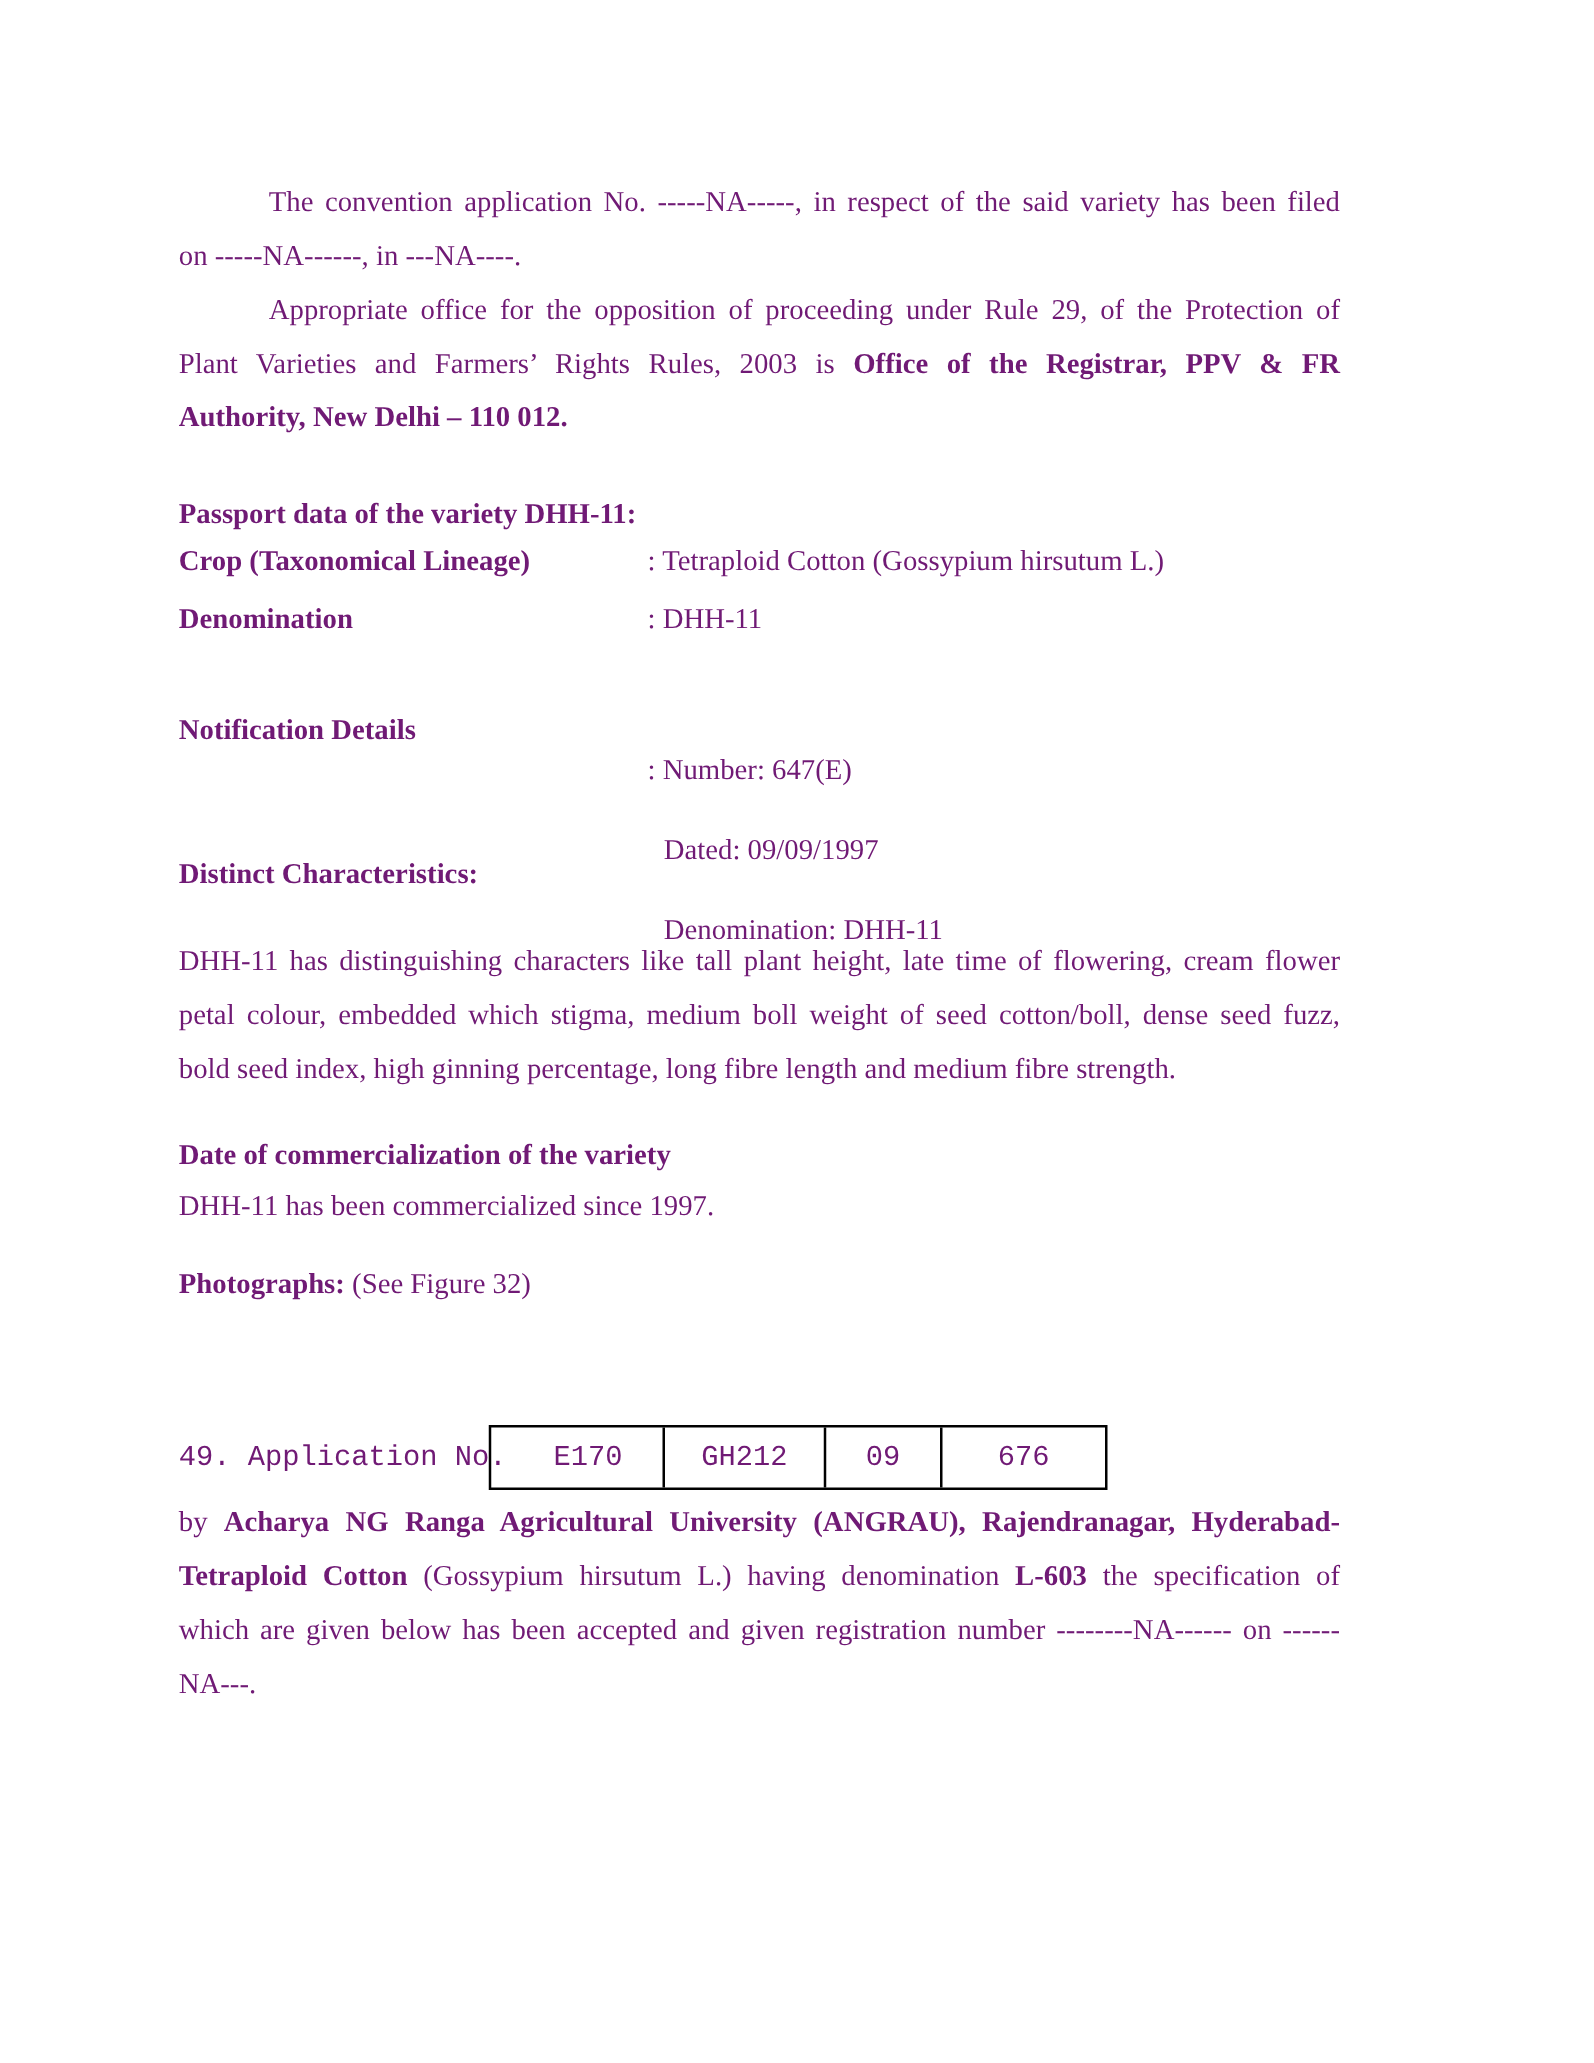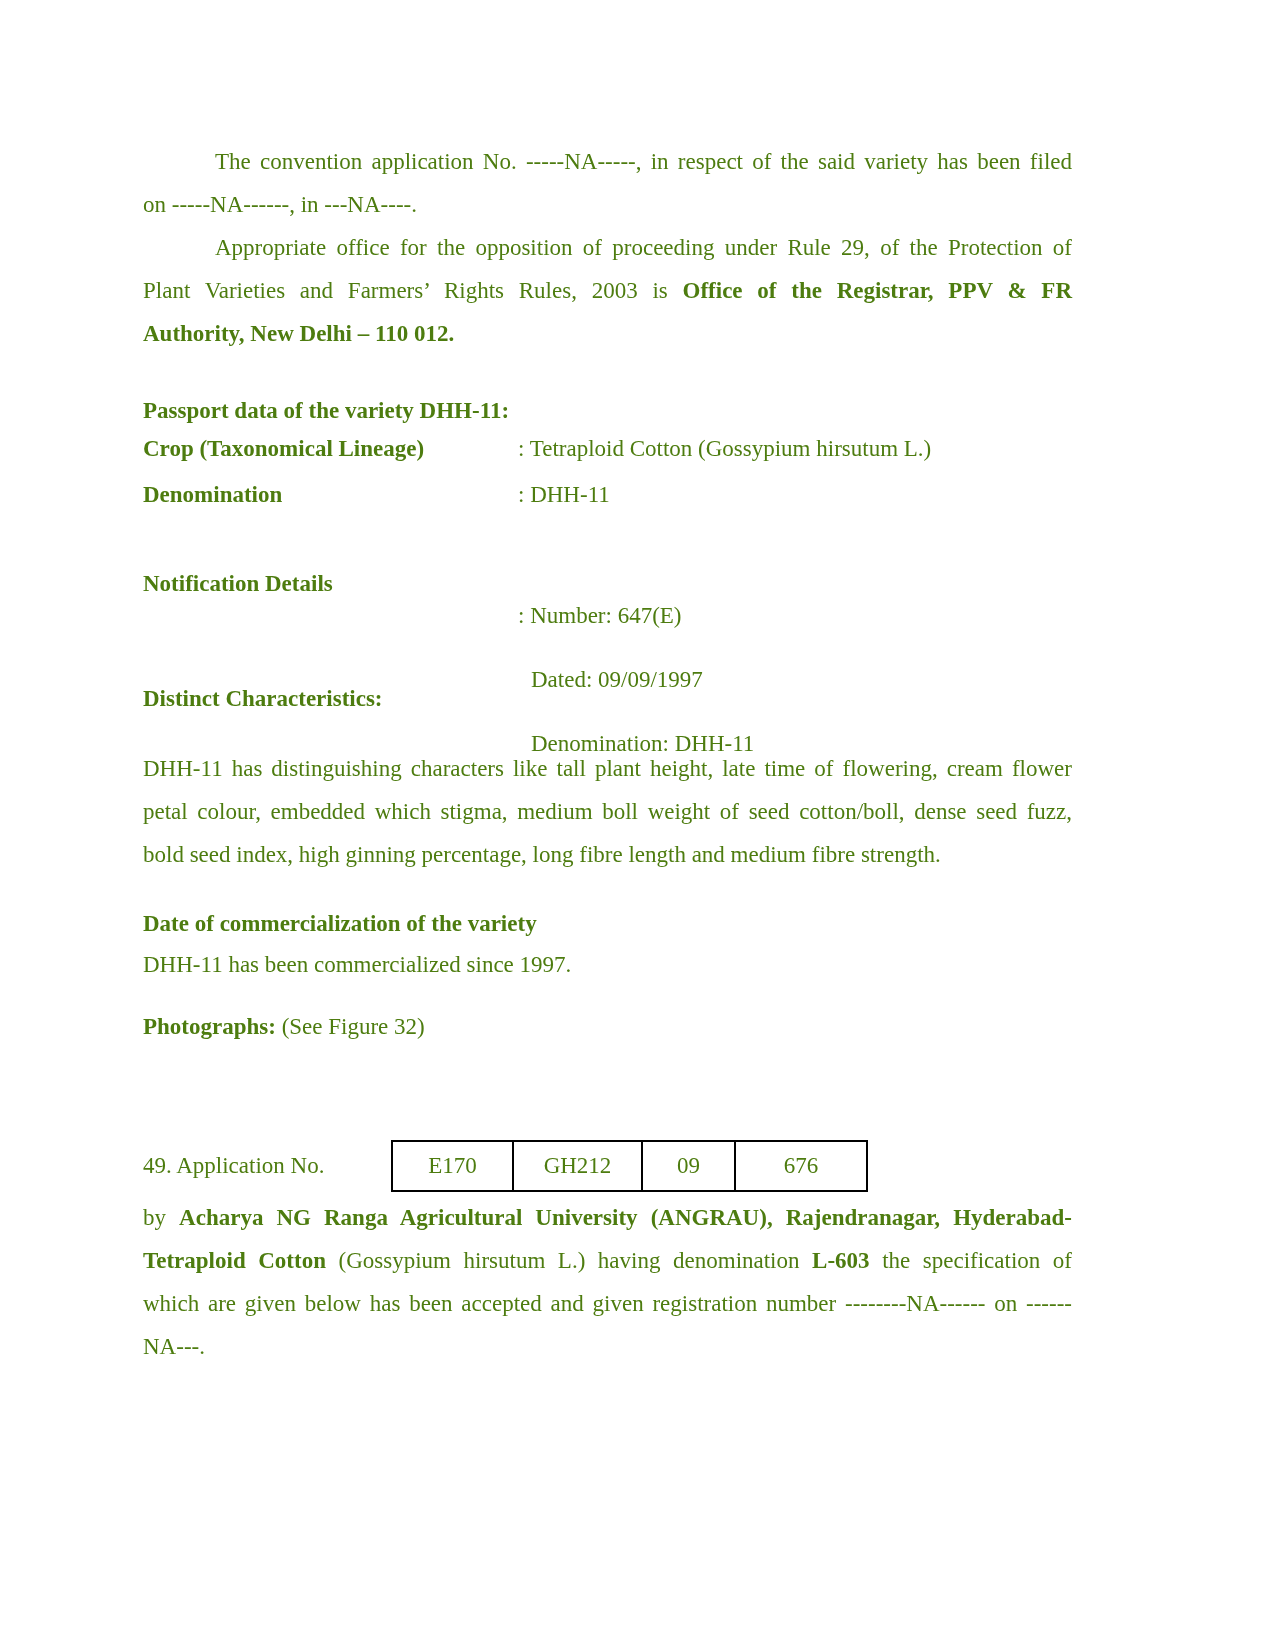--- a/index.html
+++ b/index.html
@@ -2,42 +2,42 @@
 <html><head>
 <meta charset="utf-8">
 <title>Document</title>
 <style>
   html,body{margin:0;padding:0;background:#888;}
   .page{
     position:relative;
     width:1275px;height:1650px;
     margin:0 auto;
     background:#ffffff;
-    color:#4d7c0f;
+    color:#701a75;
     font-family:"Liberation Serif","DejaVu Serif",serif;
     font-size:23px;
     overflow:hidden;
   }
   .abs{position:absolute;left:143px;width:929px;}
   .line{line-height:43px;}
   .jl{text-align:justify;text-align-last:justify;}
   .indent{text-indent:72px;}
   .b{font-weight:bold;}
   b{font-weight:bold;}
   
   .prow{height:32px;line-height:32px;}
   .rowlabel{position:absolute;left:0;top:0;font-weight:bold;white-space:nowrap;}
   .rowvalue{position:absolute;left:375px;top:0;white-space:nowrap;}
   .rowvalue .vline{line-height:32px;white-space:nowrap;margin-top:32px;}
   .rowvalue .cont{padding-left:13px;}
   .tight .line{line-height:29px;}
   
-  .approw{height:52px;}
+  .approw{height:52px;font-family:Liberation Mono, monospace;}
   .app-label{position:absolute;left:0;top:0;height:52px;line-height:52px;white-space:nowrap;}
-  .app-table{position:absolute;left:248px;top:0;display:flex;border:2px solid #000;height:48px;box-sizing:content-box;}
+  .app-table{position:absolute;left:248px;top:0;display:flex;border:2px solid #000;height:48px;box-sizing:content-box;padding-left:18px;}
   .app-table .cell{
     border-right:2px solid #000;
     height:48px;line-height:48px;text-align:center;
   }
   .app-table .cell:last-child{border-right:none;}
   .filed{position:absolute;left:739px;top:0;height:52px;line-height:52px;white-space:nowrap;}
 </style>
 </head>
 <body>
 

